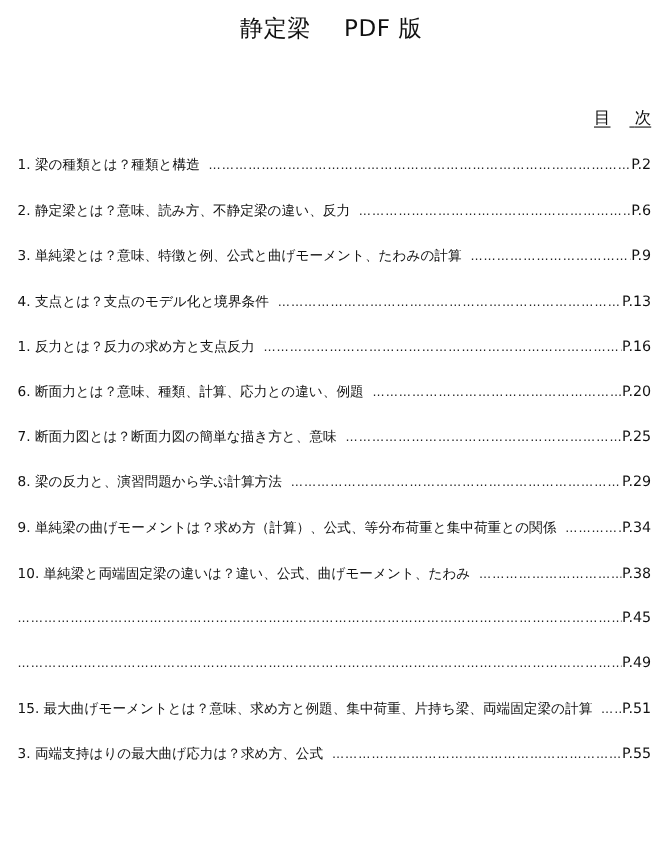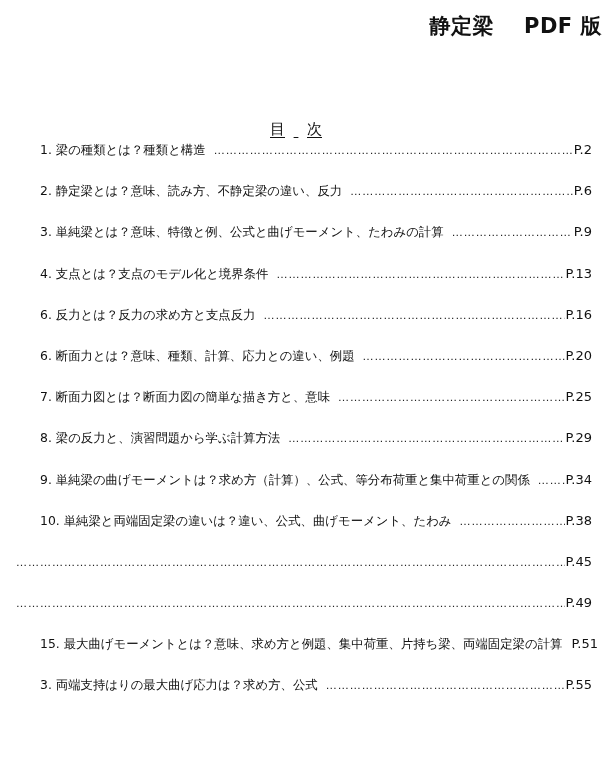--- a/index.html
+++ b/index.html
@@ -1,27 +1,27 @@
 <!DOCTYPE html>
 <html><head>
 <meta charset="utf-8">
 <style>
   html, body { margin: 0; padding: 0; background: #ffffff; }
   body { width: 602px; height: 783px; overflow: hidden; position: relative;
          font-family: "DejaVu Sans", "Liberation Sans", sans-serif; color: #111; }
-  .title { position: absolute; top: 12px; left: 0; width: 602px; text-align: right;
-           font-size: 21px; font-weight: bold; letter-spacing: 0.5px; }
+  .title { position: absolute; top: 12px; left: 0; width: 602px; text-align: center;
+           font-size: 21px; font-weight: normal; letter-spacing: 0.5px; }
   .title .gap { display: inline-block; width: 30px; }
-  .toc-heading { position: absolute; top: 98px; left: 0; width: 592px; text-align: center;
-                 font-size: 15px; margin-top: 22px; }
+  .toc-heading { position: absolute; top: 98px; left: 0; width: 592px; text-align: right;
+                 font-size: 15px; }
   .toc-heading span.u { text-decoration: underline; text-underline-offset: 3px; }
   .toc-heading .sp { display: inline-block; width: 22px; text-decoration: underline; text-underline-offset: 3px; }
   .toc { position: absolute; top: 140px; left: 16px; width: 576px; margin: 0; padding: 0; list-style: none; }
   .row { display: flex; align-items: baseline; height: 41.2px; line-height: 20px; font-size: 12.4px; }
-  .row .label { white-space: nowrap; padding-right: 8px; margin-left: 24px; }
+  .row .label { white-space: nowrap; padding-right: 8px; }
   .row .leader { flex: 1; overflow: hidden; white-space: nowrap; color: #222; letter-spacing: 1px; font-size: 11px; }
   .row .leader::after { content: "…………………………………………………………………………………………………………………………………………………………………………"; }
   .row .page { white-space: nowrap; font-weight: normal; font-size: 13px; padding-left: 1px; }
 </style>
 </head>
 <body>
 
 <div class="title">
   <span>静定梁</span><span class="gap"></span><span>PDF 版</span>
 </div>
@@ -45,21 +45,21 @@
       <span class="label">3. 単純梁とは？意味、特徴と例、公式と曲げモーメント、たわみの計算</span>
       <span class="leader"></span>
       <span class="page">P.9</span>
     </li>
   <li class="row">
       <span class="label">4. 支点とは？支点のモデル化と境界条件</span>
       <span class="leader"></span>
       <span class="page">P.13</span>
     </li>
   <li class="row">
-      <span class="label">6. 反力とは？反力の求め方と支点反力</span>
+      <span class="label">1. 反力とは？反力の求め方と支点反力</span>
       <span class="leader"></span>
       <span class="page">P.16</span>
     </li>
   <li class="row">
       <span class="label">6. 断面力とは？意味、種類、計算、応力との違い、例題</span>
       <span class="leader"></span>
       <span class="page">P.20</span>
     </li>
   <li class="row">
       <span class="label">7. 断面力図とは？断面力図の簡単な描き方と、意味</span>

